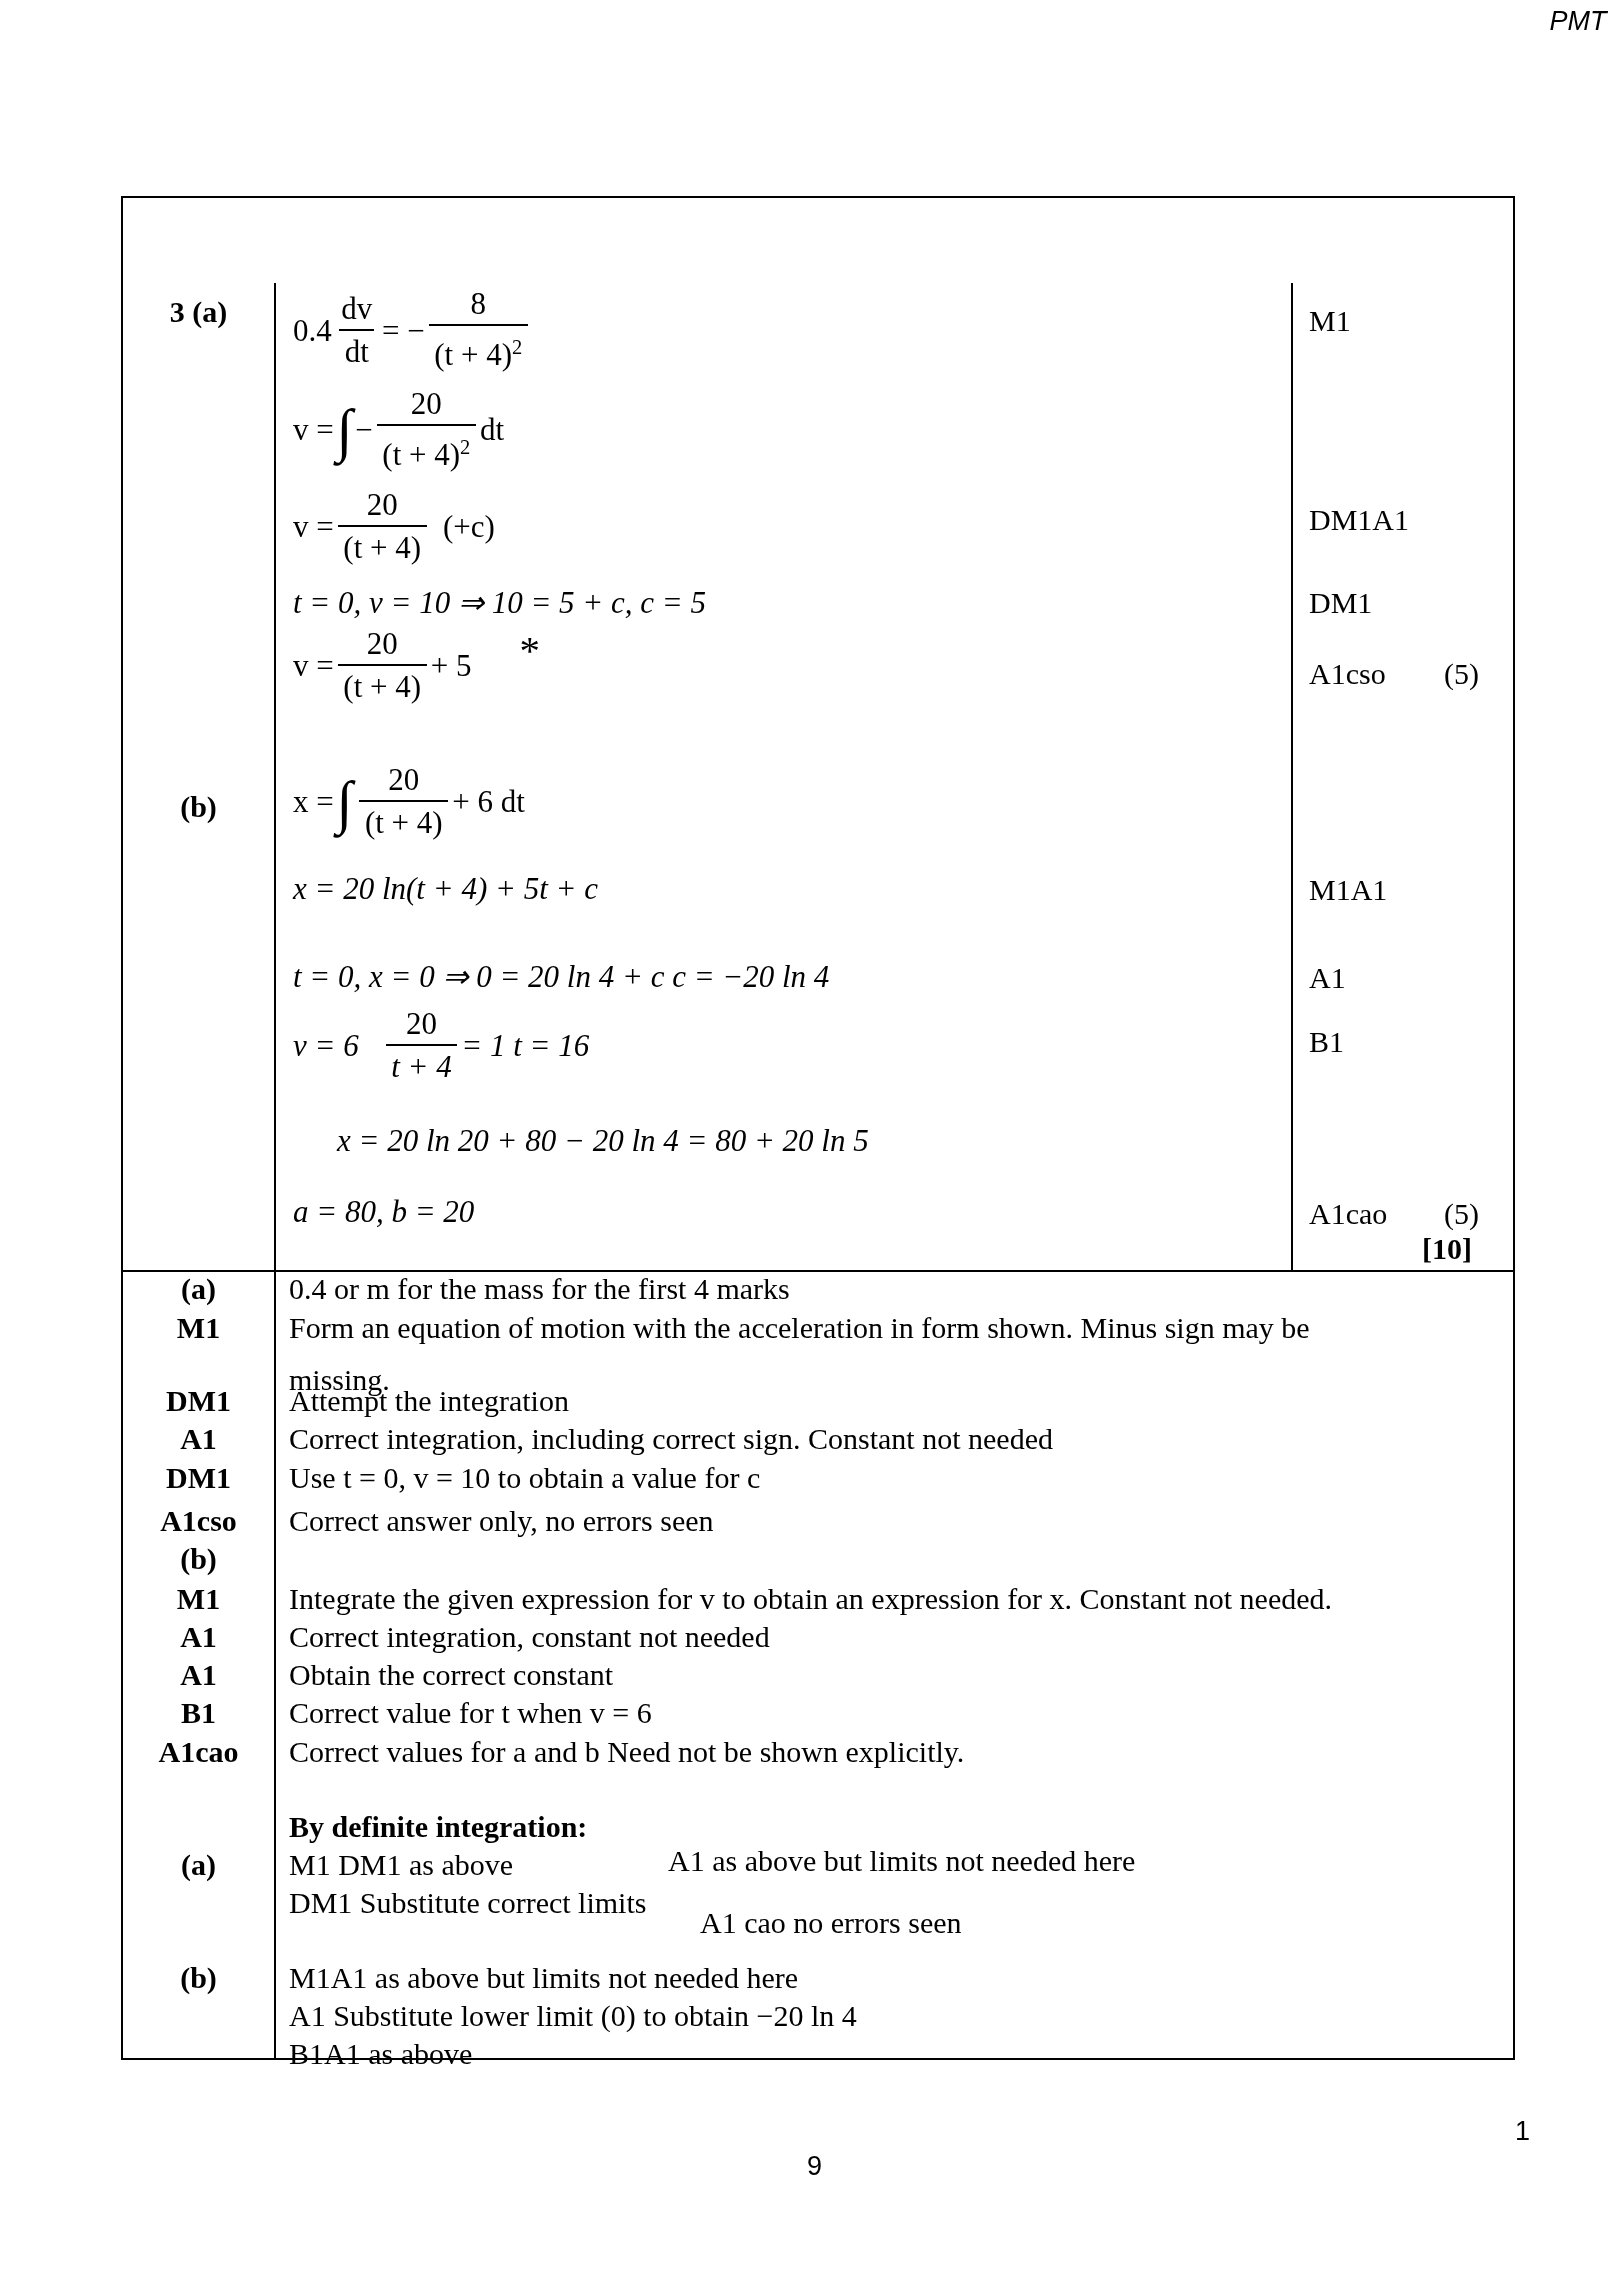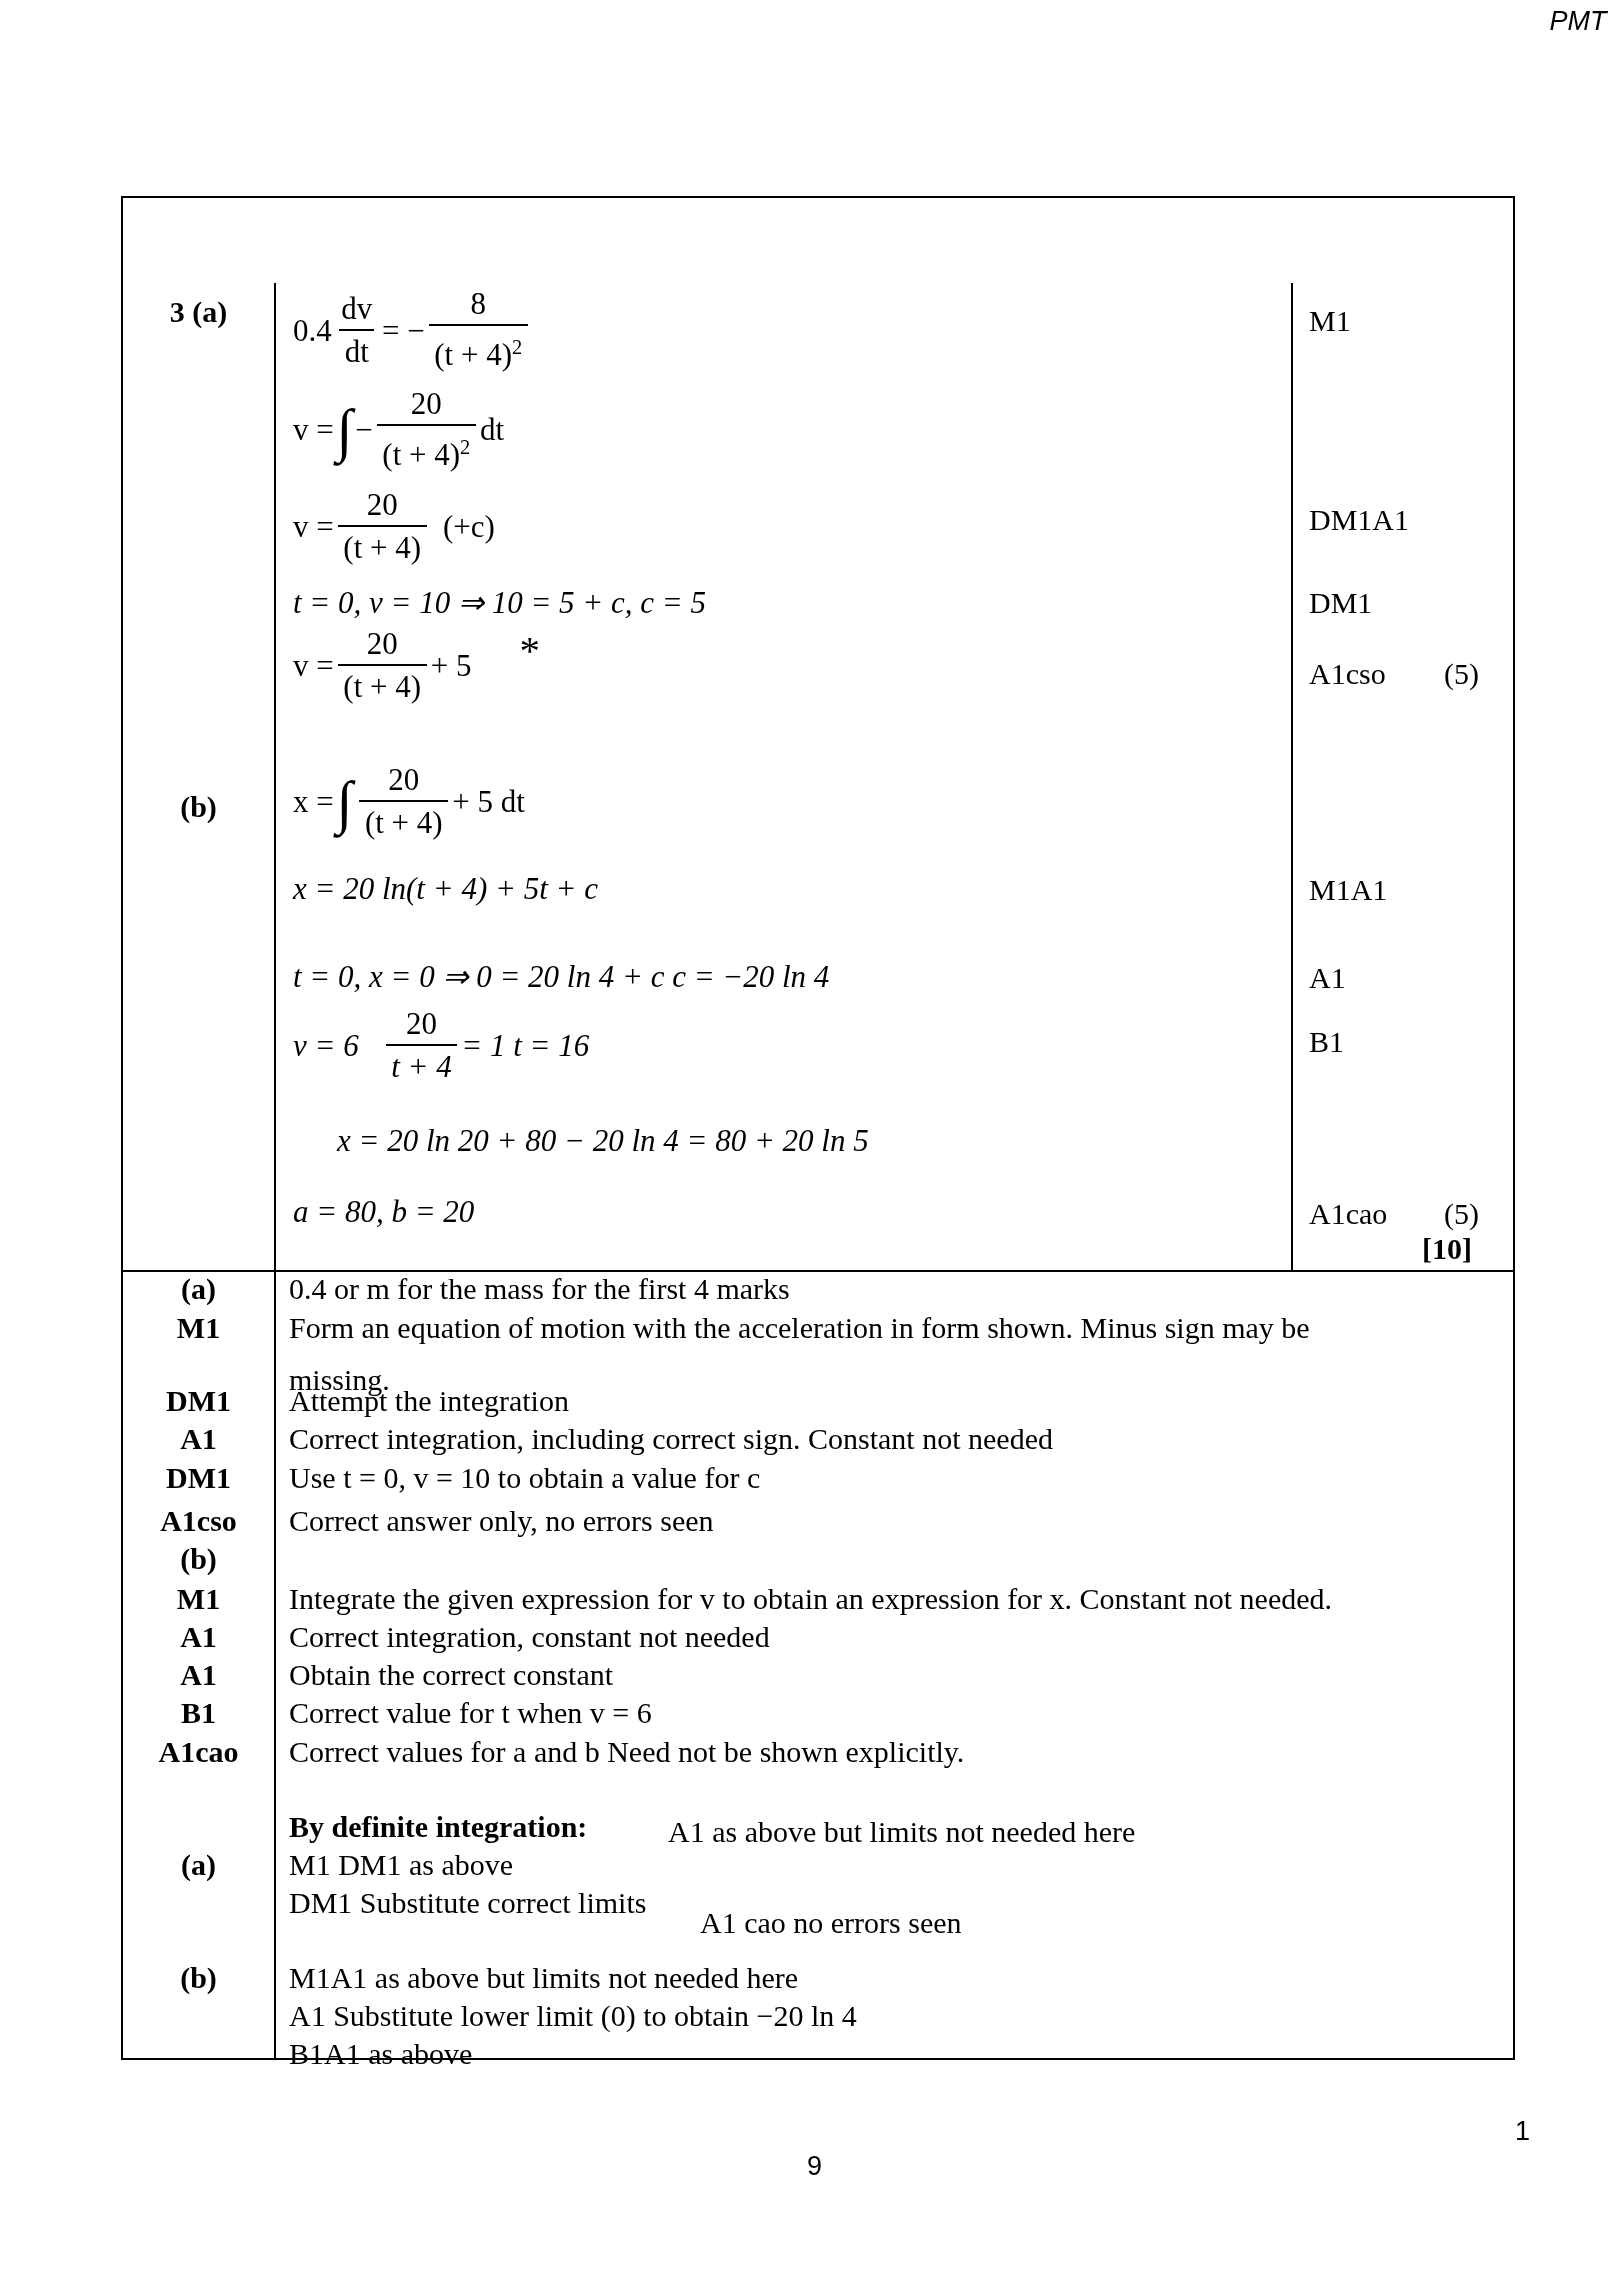--- a/index.html
+++ b/index.html
@@ -104,21 +104,21 @@
 
     <div class="qn" style="top:507px;">(b)</div>
 
     <div class="eq" style="top:477px;">
       <span>x =</span>
       <span class="integral">∫</span>
       <span class="frac">
         <span class="num">20</span>
         <span class="den">(t + 4)</span>
       </span>
-      <span>+ 5  dt</span>
+      <span>+ 6  dt</span>
     </div>
 
     <div class="eq" style="top:588px;font-style:italic;">
       <span>x = 20 ln(t + 4) + 5t + c</span>
     </div>
     <div class="mk" style="top:590px;">M1A1</div>
 
     <div class="eq" style="top:675px;font-style:italic;">
       <span>t = 0, x = 0 ⇒ 0 = 20 ln 4 + c     c = −20 ln 4</span>
     </div>
@@ -183,21 +183,21 @@
     <div class="note-lbl" style="top:425px;">B1</div>
     <div class="note-txt" style="top:425px;">Correct value for t when v = 6</div>
 
     <div class="note-lbl" style="top:464px;">A1cao</div>
     <div class="note-txt" style="top:464px;">Correct values for a and b  Need not be shown explicitly.</div>
 
     <div class="note-txt" style="top:539px;font-weight:bold;">By definite integration:</div>
 
     <div class="note-lbl" style="top:577px;">(a)</div>
     <div class="note-txt" style="top:577px;">M1  DM1  as above</div>
-    <div class="note-txt" style="top:544px;left:545px;">A1 as above but limits not needed here</div>
+    <div class="note-txt" style="top:573px;left:545px;">A1 as above but limits not needed here</div>
     <div class="note-txt" style="top:615px;">DM1  Substitute correct limits</div>
     <div class="note-txt" style="top:615px;left:577px;margin-top:20px;">A1  cao  no errors seen</div>
 
     <div class="note-lbl" style="top:690px;">(b)</div>
     <div class="note-txt" style="top:690px;">M1A1  as above but limits not needed here</div>
     <div class="note-txt" style="top:728px;">A1  Substitute lower limit (0) to obtain  −20 ln 4</div>
     <div class="note-txt" style="top:766px;">B1A1 as above</div>
   </div>
 </div>
 

